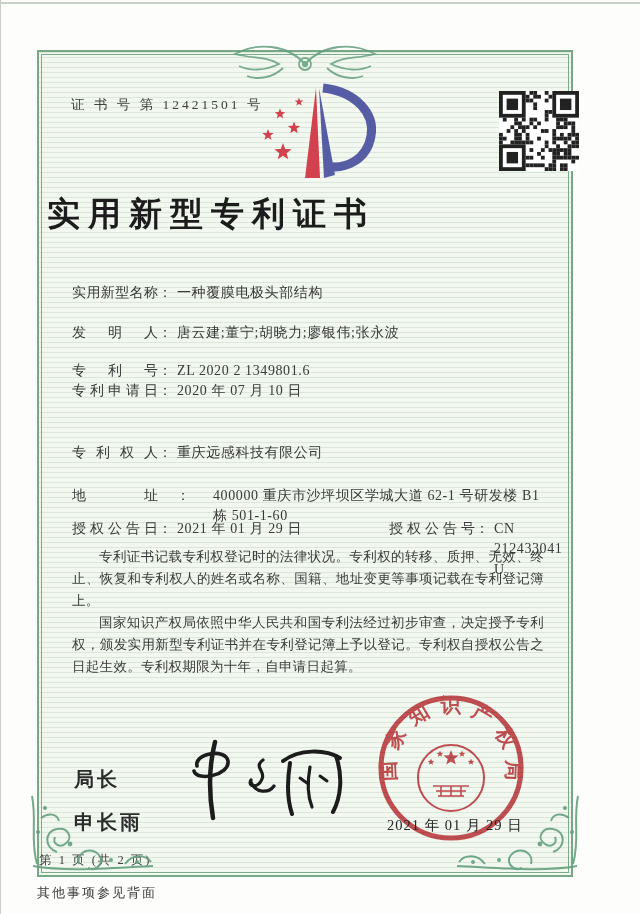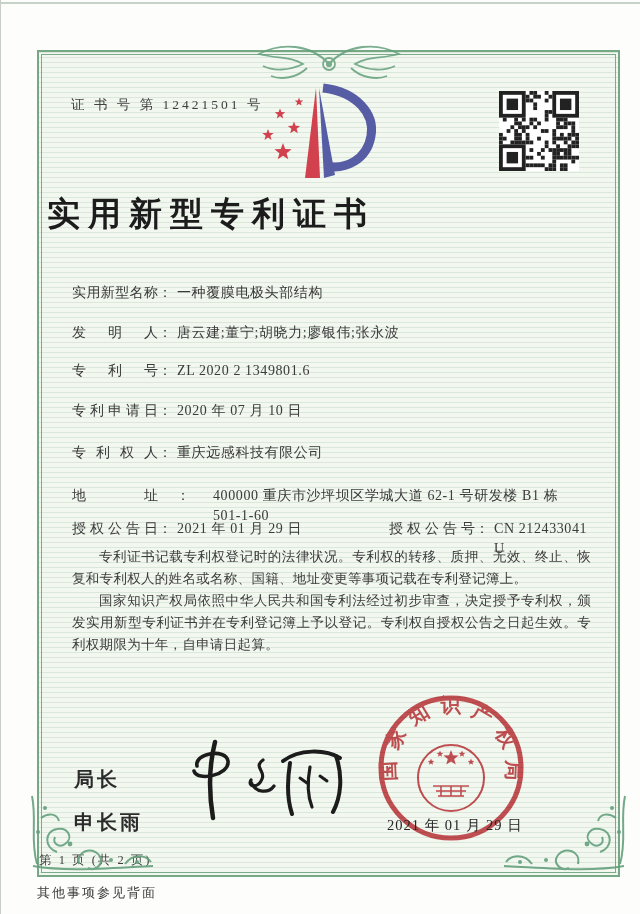--- a/index.html
+++ b/index.html
@@ -8,21 +8,21 @@
     width:640px; height:914px; position:relative;
     background:#fdfdfb; overflow:hidden;
     font-family:"Liberation Serif","DejaVu Serif",serif;
     color:#3a3a3a;
   }
   .scan-edge-top { position:absolute; left:0; top:2px; width:640px; height:2px; background:#b9c6ba; opacity:.8; }
   .scan-edge-left { position:absolute; left:0; top:0; width:1px; height:914px; background:#c8cdc8; }
 
   
   .frame {
-    position:absolute; left:37px; top:50px; width:583px; height:827px;
+    position:absolute; left:37px; top:50px; width:536px; height:827px;
     border:2px solid #76a886;
     background:
       repeating-linear-gradient(180deg,
         rgba(122,166,132,.20) 0px, rgba(122,166,132,.20) 1px,
         rgba(0,0,0,0) 1px, rgba(0,0,0,0) 5px),
       #f2f7ef;
   }
   .frame::before {
     content:""; position:absolute; inset:2px;
     border:1px solid #7cab8b; pointer-events:none;
@@ -37,21 +37,21 @@
     position:absolute; left:0; top:140px; width:100%;
     text-align:left; font-size:33px; font-weight:bold; color:#1c1c1c;
     letter-spacing:8px; text-indent:8px;
   }
 
   .row { position:absolute; left:33px; right:28px; display:flex; font-size:14px; line-height:1.45; color:#3a3a3a; }
   .lbl { width:86px; flex:none; text-align:justify; text-align-last:justify; letter-spacing:0; }
   .colon { flex:none; margin-right:5px; }
   .val { flex:1; letter-spacing:.6px; }
   .row-f0 { top:231px; } .row-f1 { top:271px; } .row-f2 { top:309px; }
-  .row-f3 { top:349px; } .row-f4 { top:391px; } .row-f5 { top:434px;gap:18px; }
+  .row-f3 { top:329px; } .row-f4 { top:391px; } .row-f5 { top:434px;gap:18px; }
   .row-grant { top:467px; }
   .row-grant .val1 { flex:none; width:178px; letter-spacing:.6px; }
   .row-grant .lbl2 { width:86px; flex:none; text-align:justify; text-align-last:justify; margin-left:34px; }
 
   .paras { position:absolute; left:33px; right:27px; top:494px; }
   .paras p {
     text-indent:2em; text-align:justify; font-size:13.5px;
     line-height:1.63; color:#3c3c3c; letter-spacing:.3px; margin:0;
   }
 

